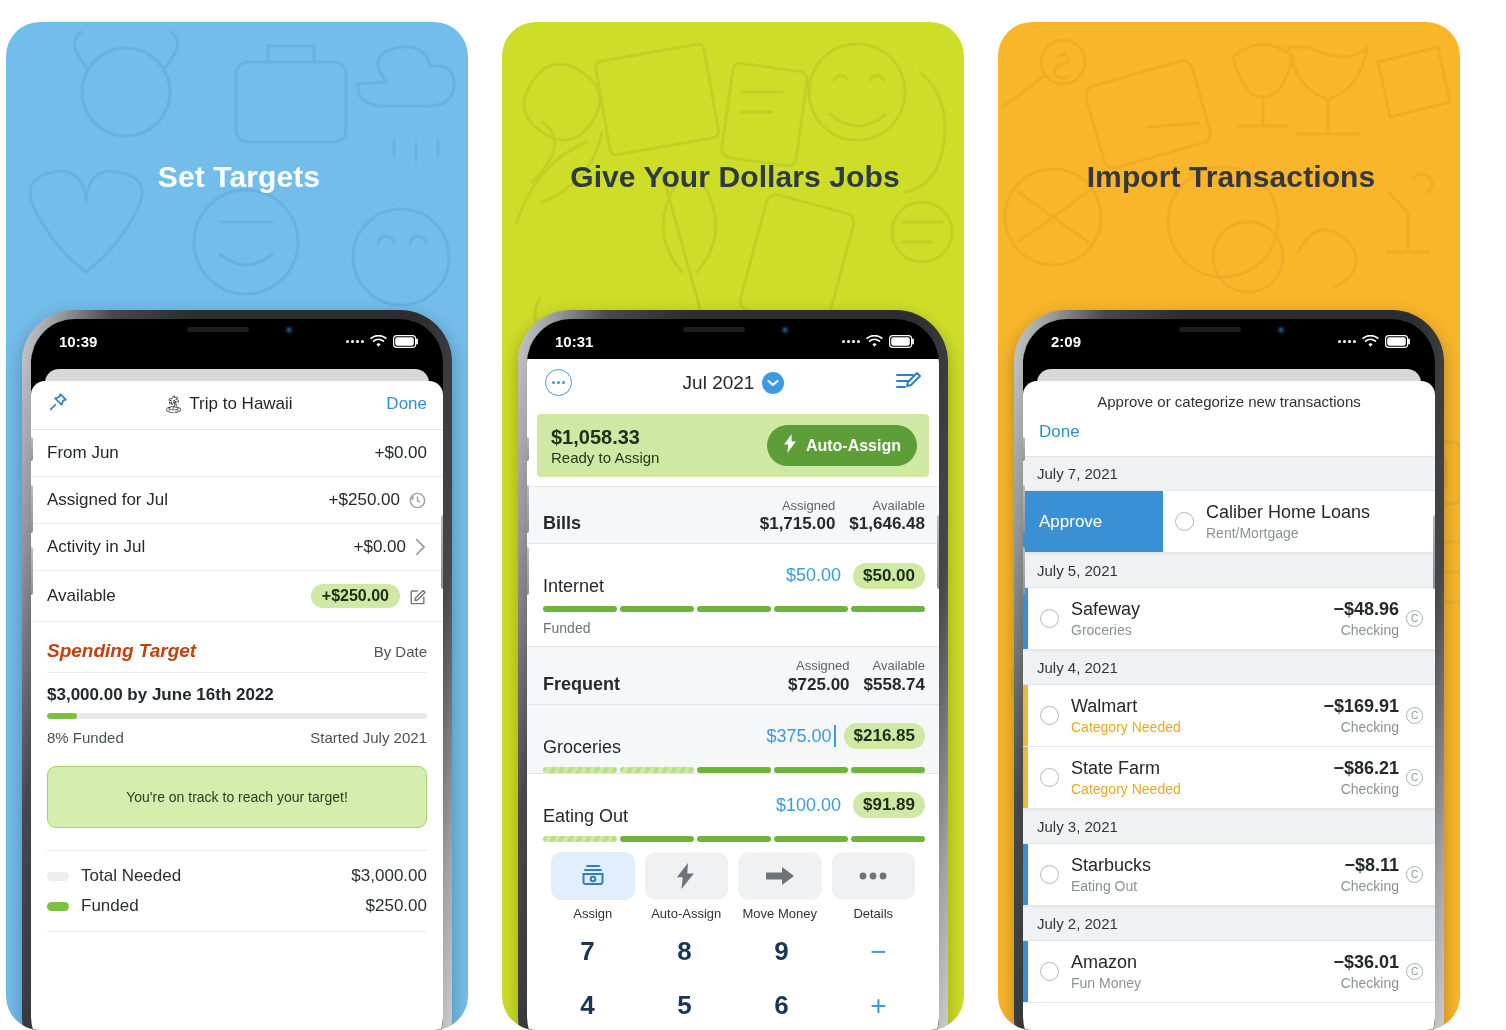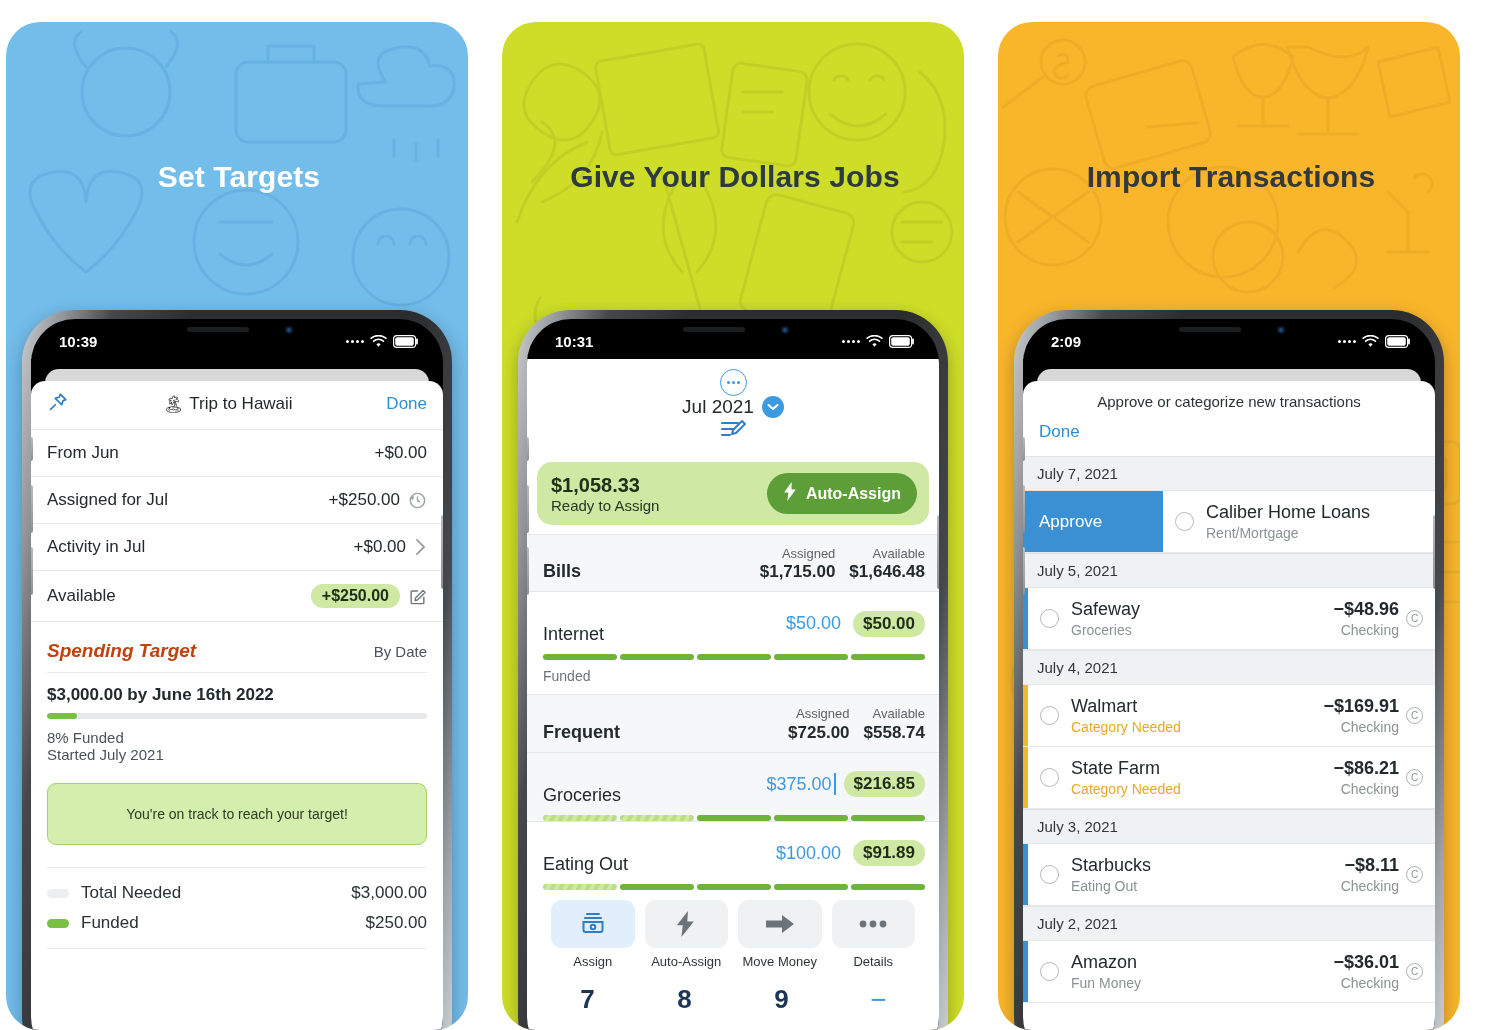--- a/index.html
+++ b/index.html
@@ -139,41 +139,41 @@
   .t-section {
     display:flex; align-items:baseline; justify-content:space-between;
     padding: 18px 16px 10px 16px;
   }
   .t-section h3 { font-size: 19px; color:#c2410c; font-weight: 700; font-style: italic; }
   .t-section .sub { font-size: 15px; color:#4a5358; }
   .t-divider { height:1px; background:#e9ebec; margin: 0 16px; }
   .t-amt { padding: 12px 16px 8px; font-size:17px; font-weight:700; color:#232a2e; }
   .pbar { margin: 0 16px; height: 6px; border-radius: 3px; background:#e6e8ea; overflow:hidden; }
   .pbar > span { display:block; height:100%; background:#7bc043; border-radius:3px; }
-  .t-meta { display:flex; justify-content:space-between; padding: 10px 16px 0; font-size:15px; color:#4a5358;flex-direction:column; }
+  .t-meta { display:flex; justify-content:space-between; padding: 10px 16px 0; font-size:15px; color:#4a5358; }
   .callout {
     margin: 20px 16px 0; background:#d4eeae; border:1px solid #a7d16d;
     border-radius: 9px; padding: 22px 10px; text-align:center;
     font-size: 14px; color:#2e3b22;
   }
   .legend { padding: 10px 16px 0; }
   .legend-row { display:flex; align-items:center; justify-content:space-between; padding: 5px 0; font-size:17px; color:#2a3135;}
   .legend-left { display:flex; align-items:center; gap:12px; }
   .sw { width:22px; height:9px; border-radius:5px; display:block; }
   .sw-gray { background:#eceef0; }
   .sw-green { background:#7bc043; }
 
   
-  .b-header { display:flex; align-items:center; justify-content:space-between; padding: 10px 18px 10px; flex-direction: column; }
+  .b-header { display:flex; align-items:center; justify-content:space-between; padding: 10px 18px 10px; }
   .b-month { font-size:19px; color:#24292c; display:flex; align-items:center; gap:8px; }
   .circ-btn { width:27px; height:27px; border-radius:50%; border:1.6px solid #3b9ae1; color:#3b9ae1; display:flex; align-items:center; justify-content:center;}
   .circ-btn i { width:3px;height:3px;border-radius:50%;background:#3b9ae1;display:block;margin:0 1px;}
   .chev-badge { width:22px;height:22px;border-radius:50%;background:#3b9ae1;display:flex;align-items:center;justify-content:center;}
   .rta {
-    margin: 8px 10px 0; background:#cfe8a3; border-radius:15px;
+    margin: 8px 10px 0; background:#cfe8a3; border-radius:4px;
     display:flex; align-items:center; justify-content:space-between;
     padding: 11px 12px 11px 14px;
   }
   .rta .big { font-size:20px; font-weight:700; color:#20301a; line-height:1.15; }
   .rta .small { font-size:15px; color:#28381f; }
   .auto-btn {
     background:#5e9e38; color:#fff; border-radius:22px;
     padding: 9px 16px; font-size:16px; font-weight:700;
     display:flex; align-items:center; gap:8px;
   }

